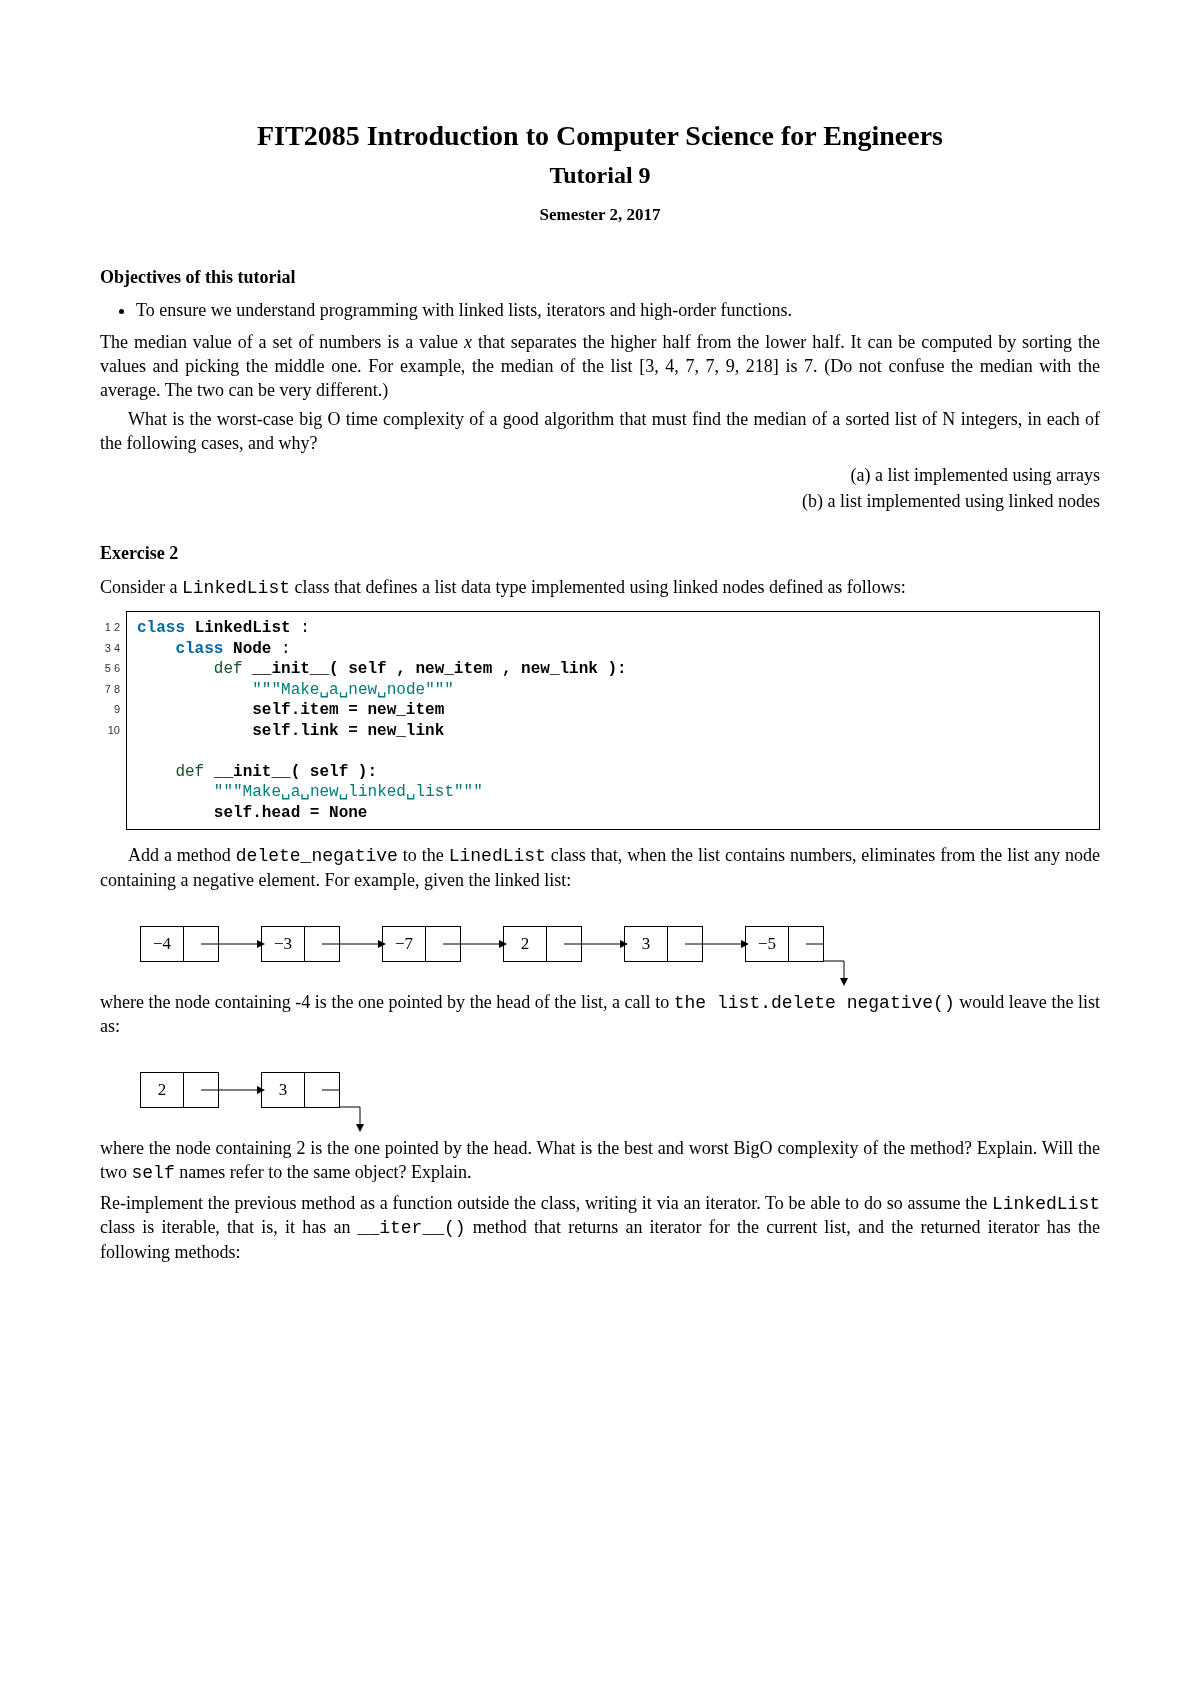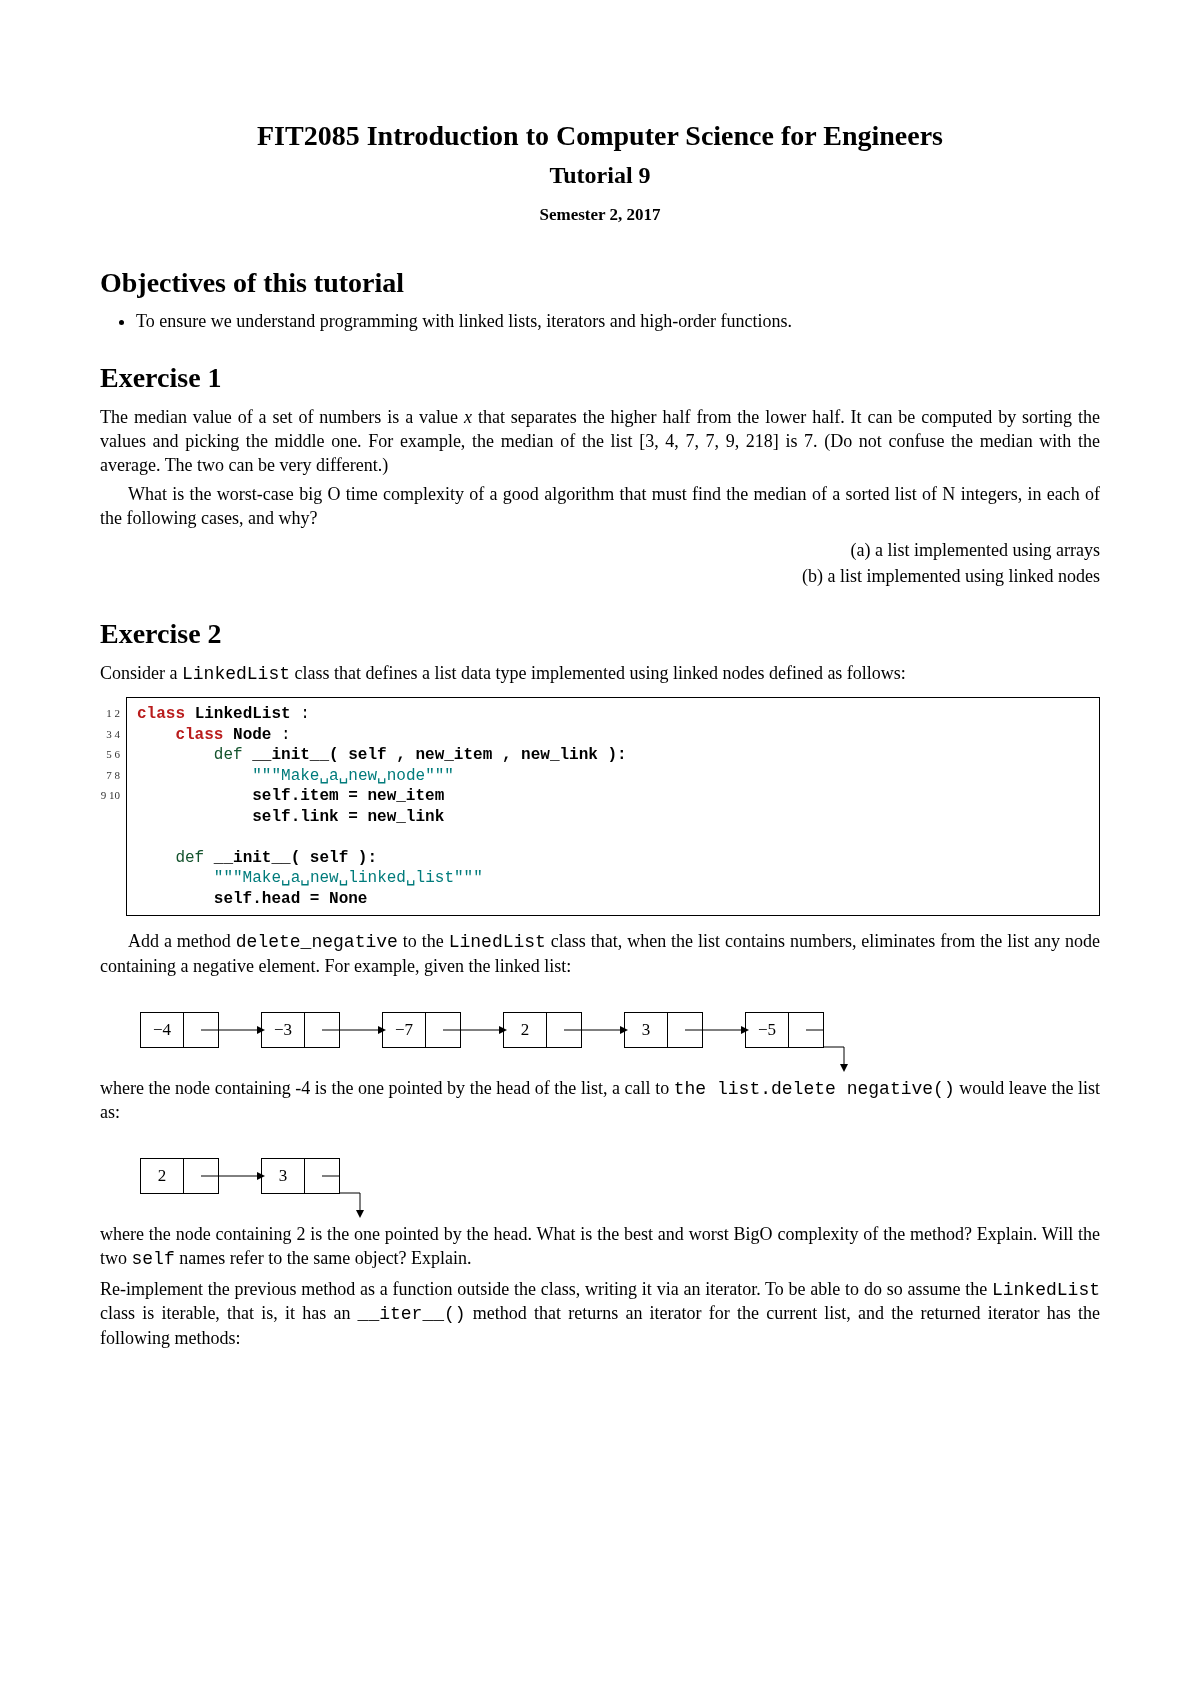--- a/index.html
+++ b/index.html
@@ -28,21 +28,21 @@
   .title-sub {
     font-size: 24px;
     font-weight: bold;
     margin-bottom: 16px;
   }
   .title-sem {
     font-size: 17px;
     font-weight: bold;
   }
   h2.section {
-    font-size: 28px;
+    font-size: 18px;
     font-weight: bold;
     margin: 30px 0 12px 0;
   }
   ul.bullets {
     margin: 6px 0 10px 36px;
     padding: 0;
   }
   ul.bullets li {
     font-size: 18px;
     margin-bottom: 4px;
@@ -67,38 +67,38 @@
     text-align: right;
   }
   .tt { font-family: "Courier New", monospace; }
   .var { font-style: italic; }
   .code-block-wrap {
     display: flex;
     margin: 10px 0 14px 0;
   }
   .linenos {
     font-size: 11px;
-    font-family: Liberation Serif, serif;
+    font-family: Liberation Sans, sans-serif;
     text-align: right;
     padding: 6px 6px 6px 0;
     line-height: 20.5px;
     color: #333;
     width: 20px;
   }
   .code-box {
     border: 1px solid #000;
     flex: 1;
     padding: 6px 10px;
     font-family: "Courier New", monospace;
     font-size: 16px;
     line-height: 20.5px;
     white-space: pre;
     overflow: hidden;
   }
-  .kw-class { color: #b91c1c; font-weight: bold; }
+  .kw-class { color: #0369a1; font-weight: bold; }
   .kw-def   { color: #14532d; }
   .name-bold { font-weight: bold; }
   .str { color: #007b7b; }
   .linked-list {
     display: flex;
     align-items: center;
     margin: 26px 0 22px 40px;
     height: 50px;
     position: relative;
   }
@@ -141,21 +141,20 @@
     <div class="title-main">FIT2085 Introduction to Computer Science for Engineers</div>
     <div class="title-sub">Tutorial 9</div>
     <div class="title-sem">Semester 2, 2017</div>
   </div>
 
   <h2 class="section">Objectives of this tutorial</h2>
   <ul class="bullets">
     <li>To ensure we understand programming with linked lists, iterators and high-order functions.</li>
   </ul>
 
-  <h2 class="section">Exercise 1</h2>
   <p class="body">
     <span>The median value of a set of numbers is a value </span><span class="var">x</span><span> that separates the higher half from the lower half. It can be computed by sorting the values and picking the middle one. For example, the median of the list [3, 4, 7, 7, 9, 218] is 7. (Do not confuse the median with the average. The two can be very different.)</span>
   </p>
   <p class="body">
     <span class="indent"></span><span>What is the worst-case big O time complexity of a good algorithm that must find the median of a sorted list of N integers, in each of the following cases, and why?</span>
   </p>
   <div class="sublist">
     <div>(a) a list implemented using arrays</div>
     <div>(b) a list implemented using linked nodes</div>
   </div>

